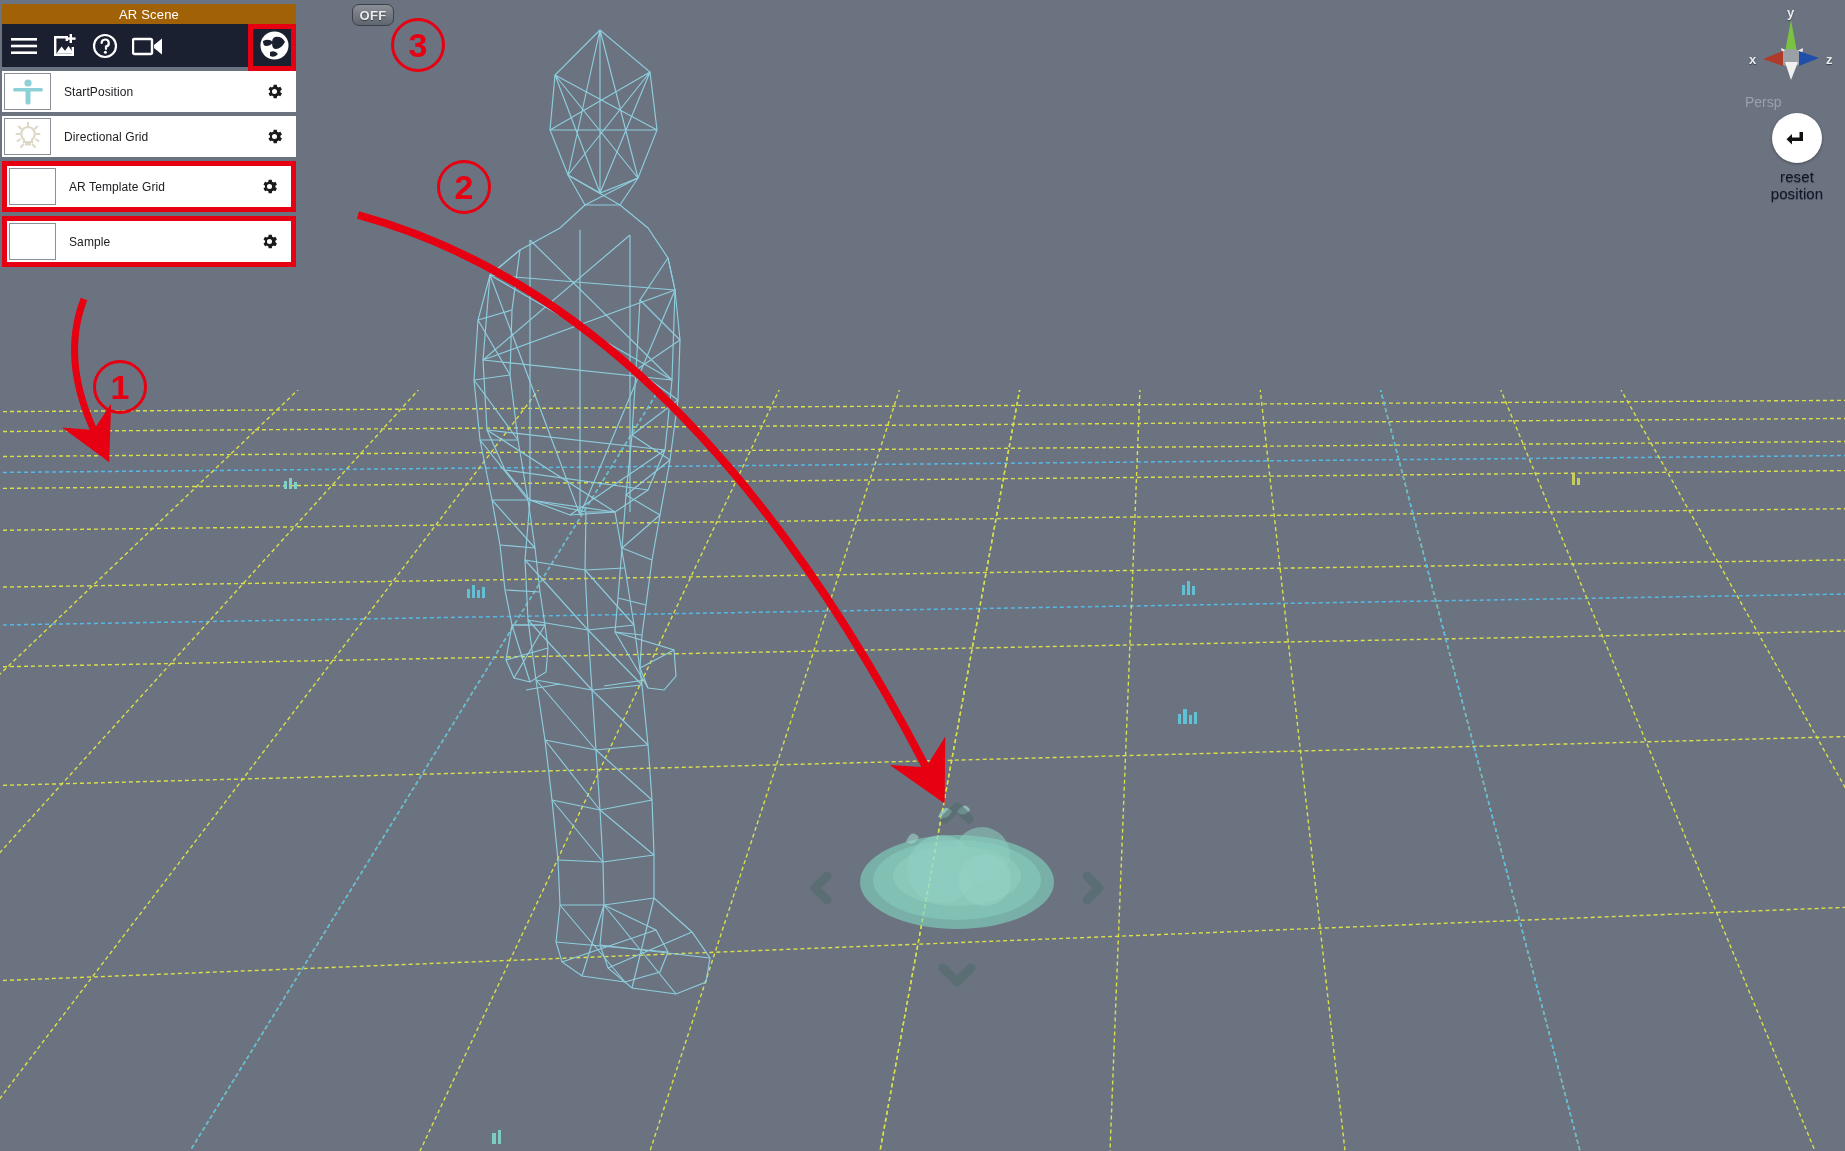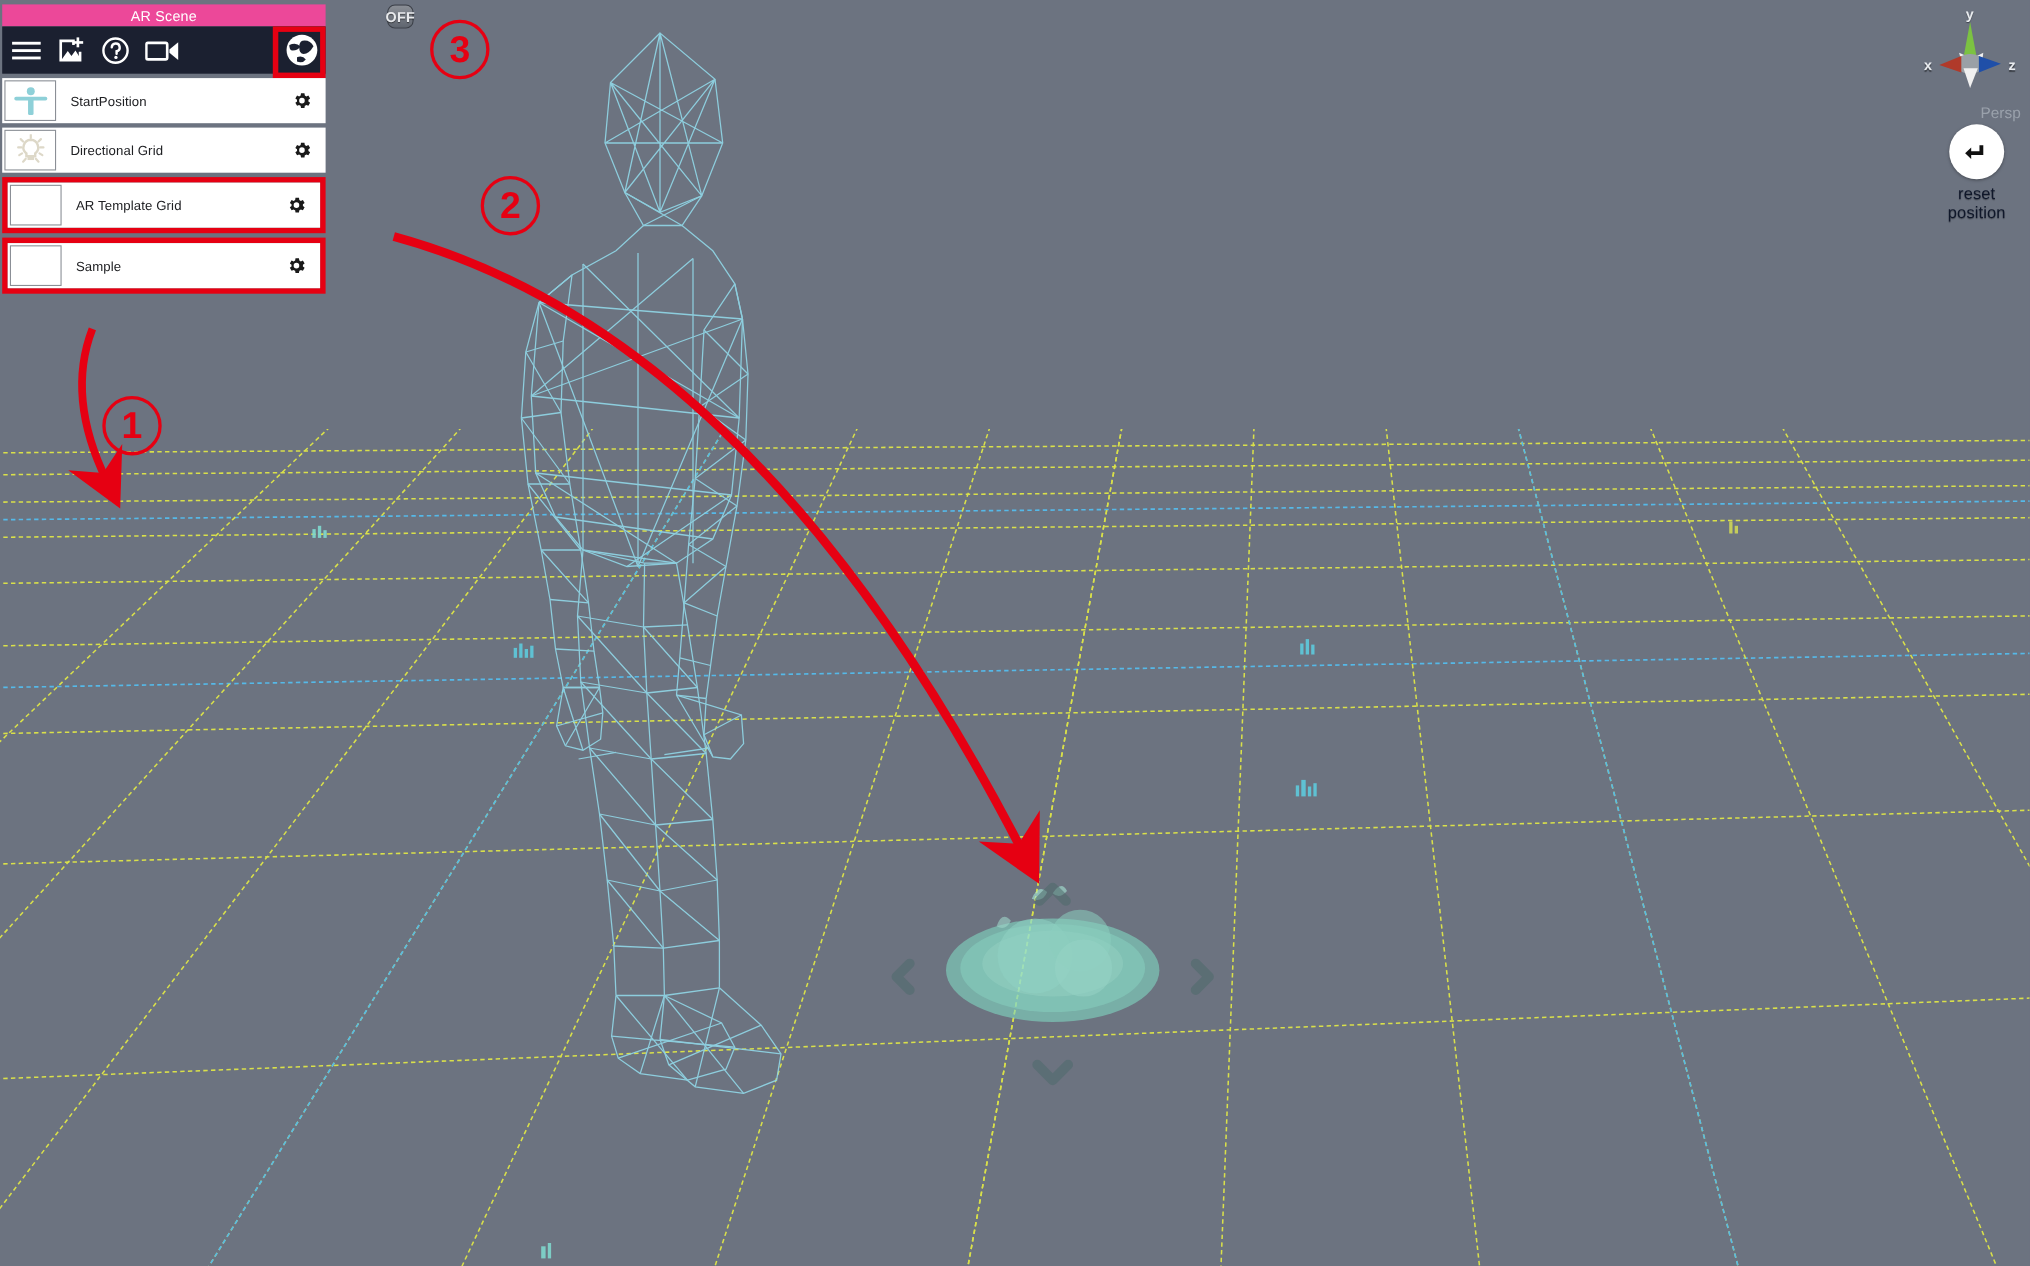--- a/index.html
+++ b/index.html
@@ -13,38 +13,38 @@
   #viewport{position:absolute;inset:0;overflow:hidden;}
   #grid-svg,#scene-svg{position:absolute;inset:0;width:1845px;height:1151px;}
 
   
   #gizmo{position:absolute;left:1745px;top:8px;width:92px;height:105px;}
   #gizmo .axis-label{
     position:absolute;color:#e9ecef;font-size:13px;font-weight:bold;
     text-shadow:0 1px 1px rgba(0,0,0,.45);
   }
   #gizmo .persp{
-    position:absolute;left:0;width:92px;text-align:right;top:86px;
+    position:absolute;left:0;width:92px;text-align:left;top:86px;
     color:#9aa1ab;font-size:14px;
   }
   
   #reset-wrap{position:absolute;left:1752px;top:113px;width:90px;text-align:center;}
   #reset-btn{
     width:50px;height:50px;border-radius:50%;background:#fff;margin:0 auto;
     display:flex;align-items:center;justify-content:center;cursor:pointer;
     box-shadow:0 1px 3px rgba(0,0,0,.35);
   }
   #reset-label{
     color:#0f172a;font-size:15px;margin-top:5px;letter-spacing:.1px;
     text-shadow:0 1px 1px rgba(0,0,0,.35);
   }
   
   #panel{position:absolute;left:2px;top:4px;width:294px;}
   #title-bar{
-    height:20px;background:#ec4899;color:#fff;font-size:13px;
+    height:20px;background:#a16207;color:#fff;font-size:13px;
     display:flex;align-items:center;justify-content:center;letter-spacing:.2px;
   }
   #toolbar{
     height:43px;background:#1b2030;display:flex;align-items:center;
     padding-left:8px;gap:14px;position:relative;
   }
   #toolbar .tool{cursor:pointer;display:flex;align-items:center;justify-content:center;}
   #globe-cell{
     position:absolute;right:2px;top:2px;width:40px;height:39px;
     background:#1b2030;display:flex;align-items:center;justify-content:center;
@@ -64,21 +64,21 @@
     display:flex;align-items:center;justify-content:center;flex:none;
   }
   .obj-row .row-label{
     flex:1;color:#202124;font-size:12px;padding-left:13px;letter-spacing:.1px;
   }
   .obj-row .gear{margin-right:12px;cursor:pointer;display:flex;}
   .row-hl{border:5px solid #e60012;padding:0;margin-top:4px;box-sizing:content-box;}
   .row-hl .obj-row{margin-top:0;}
   
   #off-pill{
-    position:absolute;left:352px;top:4px;width:24px;height:22px;border-radius:7px;
+    position:absolute;left:352px;top:4px;width:42px;height:22px;border-radius:7px;
     background:linear-gradient(#8b8f96,#5f656f);
     border:1px solid #3c4048;box-sizing:border-box;
     display:flex;align-items:center;justify-content:center;cursor:pointer;
   }
   #off-pill span{
     color:#e8eaed;font-size:13px;font-weight:bold;letter-spacing:.3px;
     text-shadow:0 1px 1px rgba(0,0,0,.5);
   }
   
   #annot-svg{position:absolute;inset:0;width:1845px;height:1151px;pointer-events:none;}

